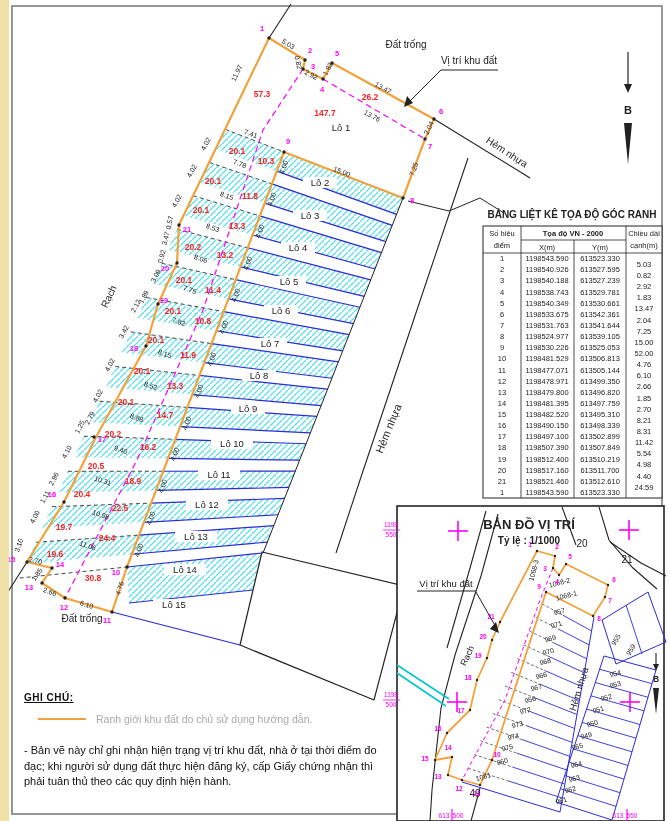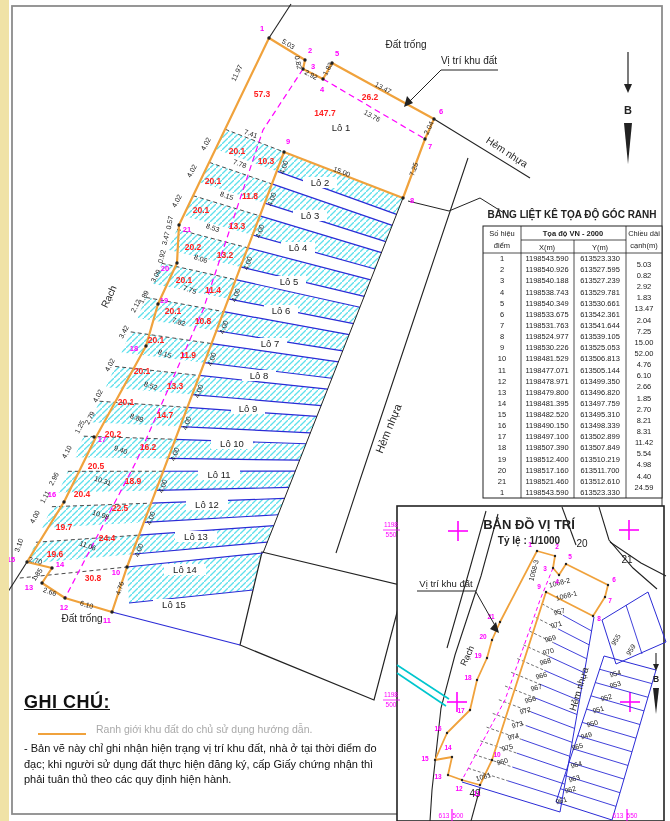--- a/index.html
+++ b/index.html
@@ -1,25 +1,25 @@
 <!DOCTYPE html>
 <html><head>
 <meta charset="utf-8">
 <style>
   html,body{margin:0;padding:0;background:#fff;}
   #page{position:relative;width:670px;height:821px;background:#fff;overflow:hidden;
         font-family:"Liberation Sans",sans-serif;}
   #edge-stripe{position:absolute;left:0;top:0;width:9px;height:821px;background:#f0e2a6;}
   svg text{font-family:"Liberation Sans",sans-serif;}
   .notes{position:absolute;left:24px;top:692px;width:364px;color:#111;}
-  .notes-title{font-size:18px;font-weight:bold;text-decoration:underline;letter-spacing:.5px;}
-  .legend-row{margin:10px 0 4px 14px;display:flex;align-items:flex-end;}
+  .notes-title{font-size:10px;font-weight:bold;text-decoration:underline;letter-spacing:.5px;}
+  .legend-row{margin:10px 0 4px 14px;display:flex;align-items:center;}
   .legend-line{display:inline-block;width:48px;border-top:2px solid #f0a23c;margin-right:10px;}
   .legend-text{font-size:10.5px;color:#a9a9a9;}
-  .notes p{font-size:11px;line-height:1.42;margin:6px 0 0 0;}
+  .notes p{font-size:11px;line-height:1.42;margin:18px 0 0 0;}
 </style>
 </head>
 <body>
 
 <div id="page">
   <div id="edge-stripe"></div>
 
   <svg id="map" width="670" height="821" viewBox="0 0 670 821">
     <defs>
       <pattern id="hh" width="6" height="6" patternUnits="userSpaceOnUse">

